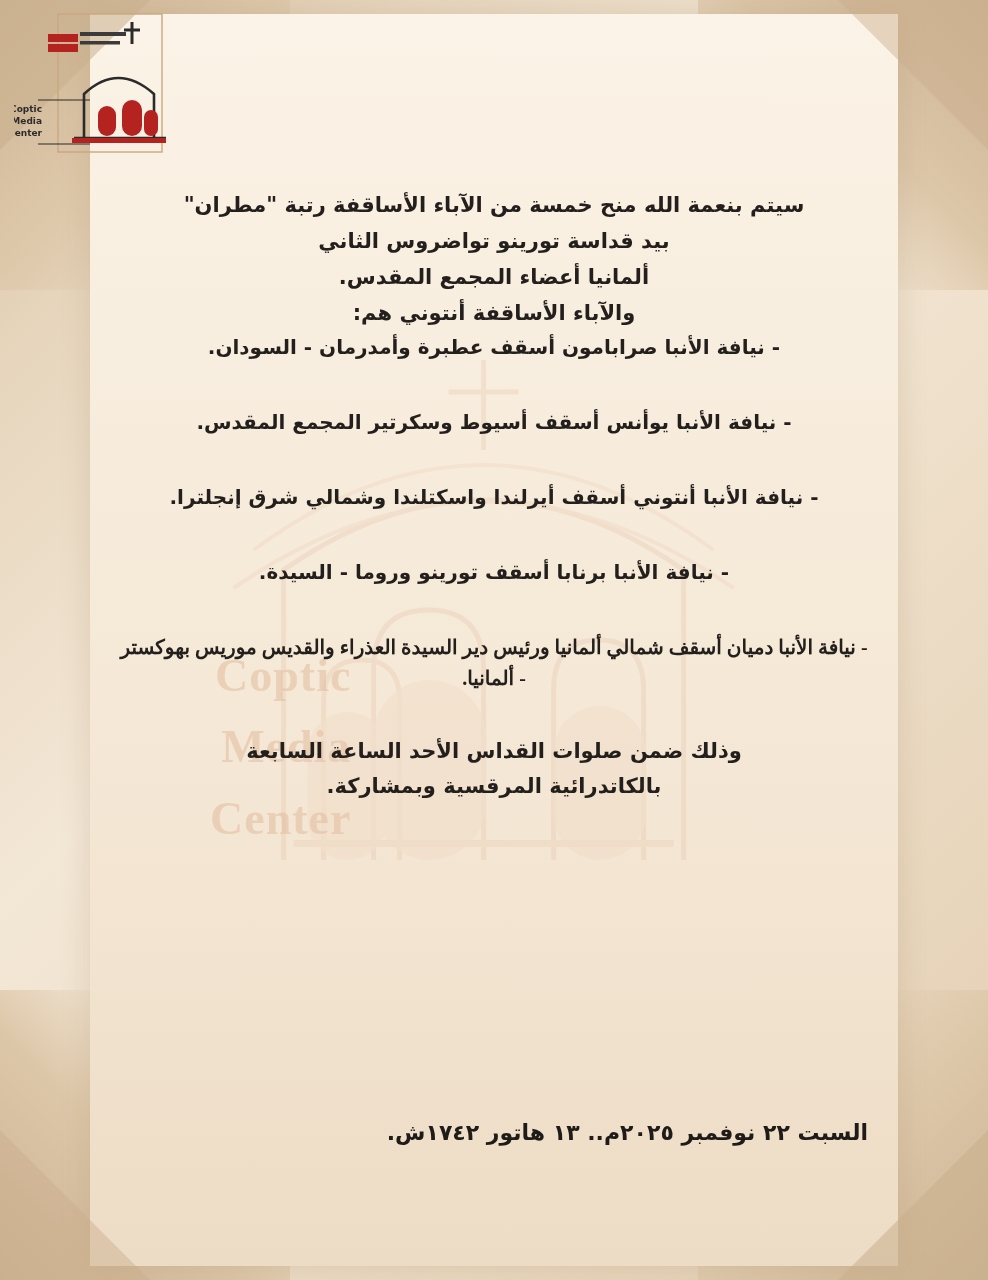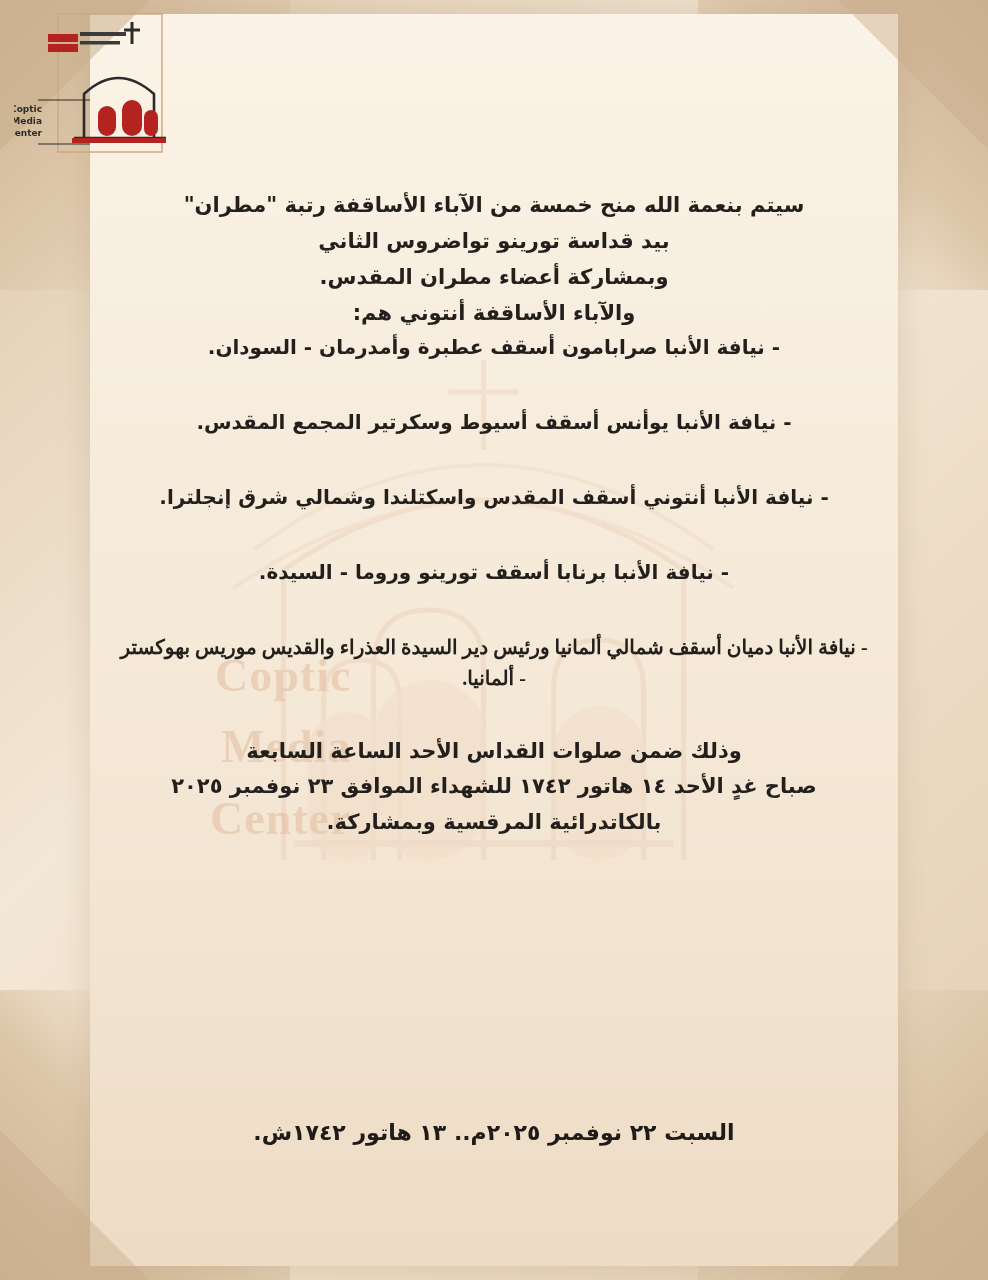--- a/index.html
+++ b/index.html
@@ -139,21 +139,21 @@
     line-height: 1.68;
     margin: 0;
   }
 
   .footer-date {
     position: absolute;
     left: 120px;
     right: 120px;
     top: 1120px;
     z-index: 5;
-    text-align: center;
+    text-align: right;
     direction: rtl;
     font-family: "DejaVu Sans", sans-serif;
     font-weight: bold;
     font-size: 22px;
     color: #1f1b18;
   }
 </style>
 </head>
 <body>
 
@@ -231,30 +231,29 @@
         <text x="28" y="128">Center</text>
       </g>
       <line x1="24" y1="92" x2="76" y2="92" stroke="#2b2b2b" stroke-width="1.2"></line>
       <line x1="24" y1="136" x2="76" y2="136" stroke="#2b2b2b" stroke-width="1.2"></line>
     </svg>
   </div>
 
   <div class="content">
     <p class="line">سيتم بنعمة الله منح خمسة من الآباء الأساقفة رتبة "مطران"</p>
     <p class="line">بيد قداسة تورينو تواضروس الثاني</p>
-    <p class="line">وبمشاركة أعضاء مطران المقدس.</p>
+    <p class="line">ألمانيا أعضاء المجمع المقدس.</p>
     <p class="line">والآباء الأساقفة أنتوني هم:</p>
 
     <p class="bishop">- نيافة الأنبا صرابامون أسقف عطبرة وأمدرمان - السودان.</p>
     <p class="bishop first">- نيافة الأنبا يوأنس أسقف أسيوط وسكرتير المجمع المقدس.</p>
-    <p class="bishop">- نيافة الأنبا أنتوني أسقف المقدس واسكتلندا وشمالي شرق إنجلترا.</p>
+    <p class="bishop">- نيافة الأنبا أنتوني أسقف أيرلندا واسكتلندا وشمالي شرق إنجلترا.</p>
     <p class="bishop">- نيافة الأنبا برنابا أسقف تورينو وروما - السيدة.</p>
     <p class="bishop last">- نيافة الأنبا دميان أسقف شمالي ألمانيا ورئيس دير السيدة العذراء
 والقديس موريس بهوكستر - ألمانيا.</p>
 
     <p class="event">وذلك ضمن صلوات القداس الأحد الساعة السابعة</p>
-    <p class="event">صباح غدٍ الأحد ١٤ هاتور ١٧٤٢ للشهداء الموافق ٢٣ نوفمبر ٢٠٢٥</p>
     <p class="event">بالكاتدرائية المرقسية وبمشاركة.</p>
   </div>
 
   <div class="footer-date">السبت ٢٢ نوفمبر ٢٠٢٥م.. ١٣ هاتور ١٧٤٢ش.</div>
 
 </div>
 
 </body></html>

